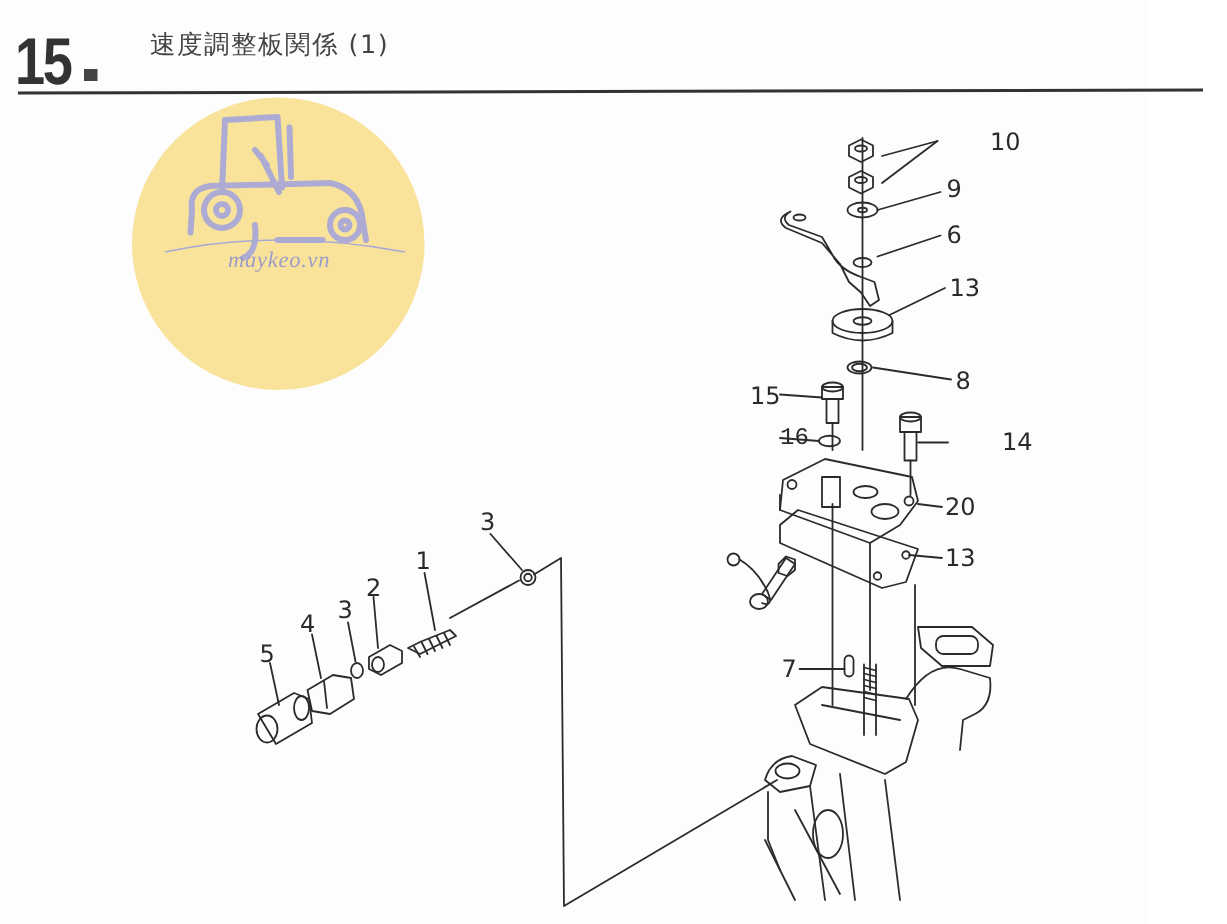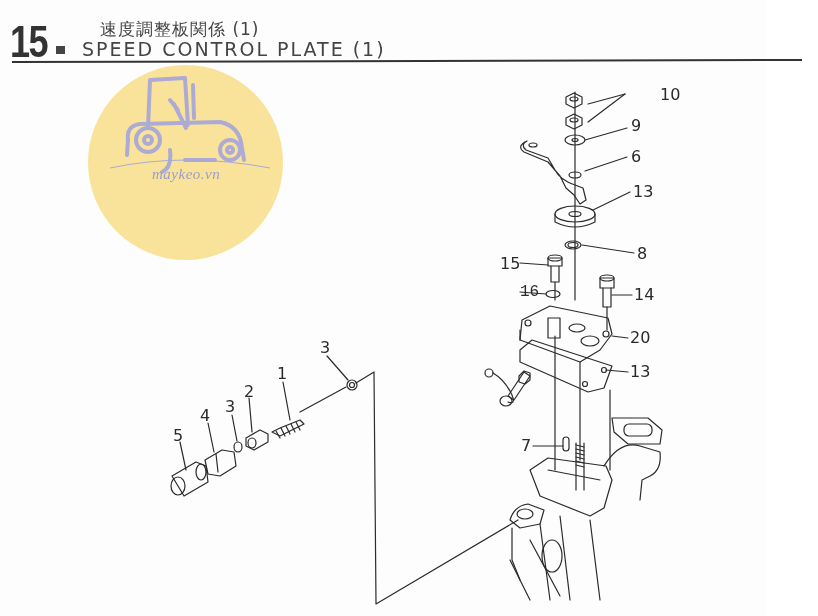--- a/index.html
+++ b/index.html
@@ -23,21 +23,20 @@
   .callout { position:absolute; font-family:"DejaVu Sans", sans-serif; font-size:16px; color:#2a2a2a; line-height:16px; }
 </style>
 </head>
 <body>
 
 <div class="page">
 
   <div class="sec-num">15</div>
   <div class="sec-dot"></div>
   <div class="title-jp">速度調整板関係 (1)</div>
-  <div class="title-en">SPEED CONTROL PLATE (1)</div>
   <div class="rule"></div>
 
   <div class="watermark"></div>
   <svg class="diagram" width="818" height="616">
     <g fill="none" stroke="#a9a9d6" stroke-width="4" stroke-linecap="round" stroke-linejoin="round" opacity="0.95">
       <path d="M150,80 L185,78 L188,125 M150,80 L148,128"></path>
       <path d="M193,85 L194,118"></path>
       <path d="M170,100 L178,110 M174,104 L186,128"></path>
       <path d="M128,140 Q126,126 140,124 L220,122 Q240,126 242,148 L244,160"></path>
       <path d="M128,140 L127,155"></path>
@@ -170,21 +169,21 @@
     </g>
   </svg>
 
   <div class="callout" style="left:629px;top:87px;margin-left:31px;">10</div>
   <div class="callout" style="left:631px;top:118px;">9</div>
   <div class="callout" style="left:631px;top:149px;">6</div>
   <div class="callout" style="left:633px;top:184px;">13</div>
   <div class="callout" style="left:637px;top:246px;">8</div>
   <div class="callout" style="left:500px;top:256px;">15</div>
   <div class="callout" style="left:520px;top:284px;font-family:Liberation Mono, monospace;">16</div>
-  <div class="callout" style="left:634px;top:287px;text-align:center;">14</div>
+  <div class="callout" style="left:668px;top:287px;text-align:center;">14</div>
   <div class="callout" style="left:630px;top:330px;">20</div>
   <div class="callout" style="left:630px;top:364px;">13</div>
   <div class="callout" style="left:521px;top:438px;">7</div>
   <div class="callout" style="left:277px;top:366px;">1</div>
   <div class="callout" style="left:244px;top:384px;">2</div>
   <div class="callout" style="left:320px;top:340px;">3</div>
   <div class="callout" style="left:225px;top:399px;">3</div>
   <div class="callout" style="left:200px;top:408px;">4</div>
   <div class="callout" style="left:173px;top:428px;">5</div>
 

